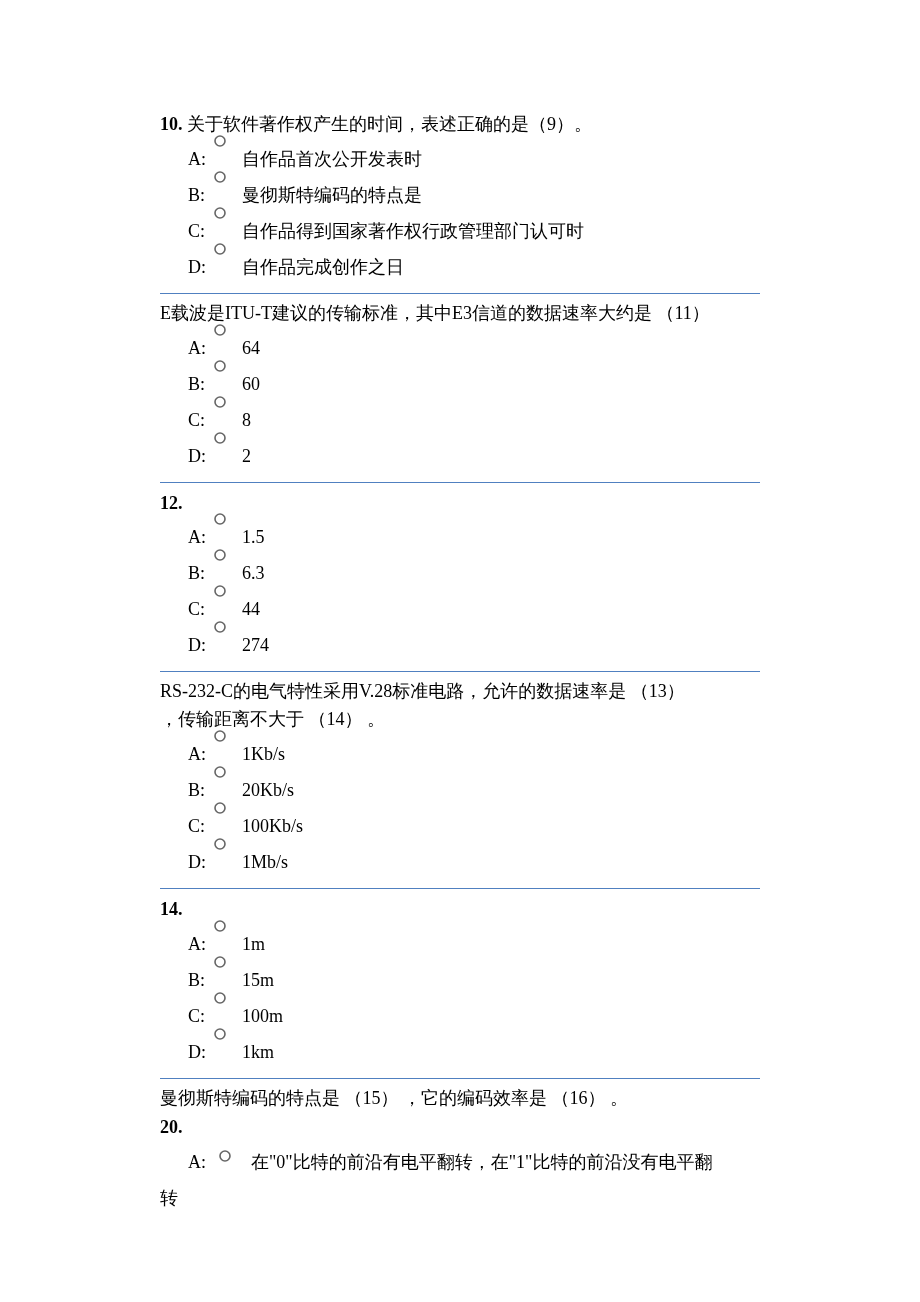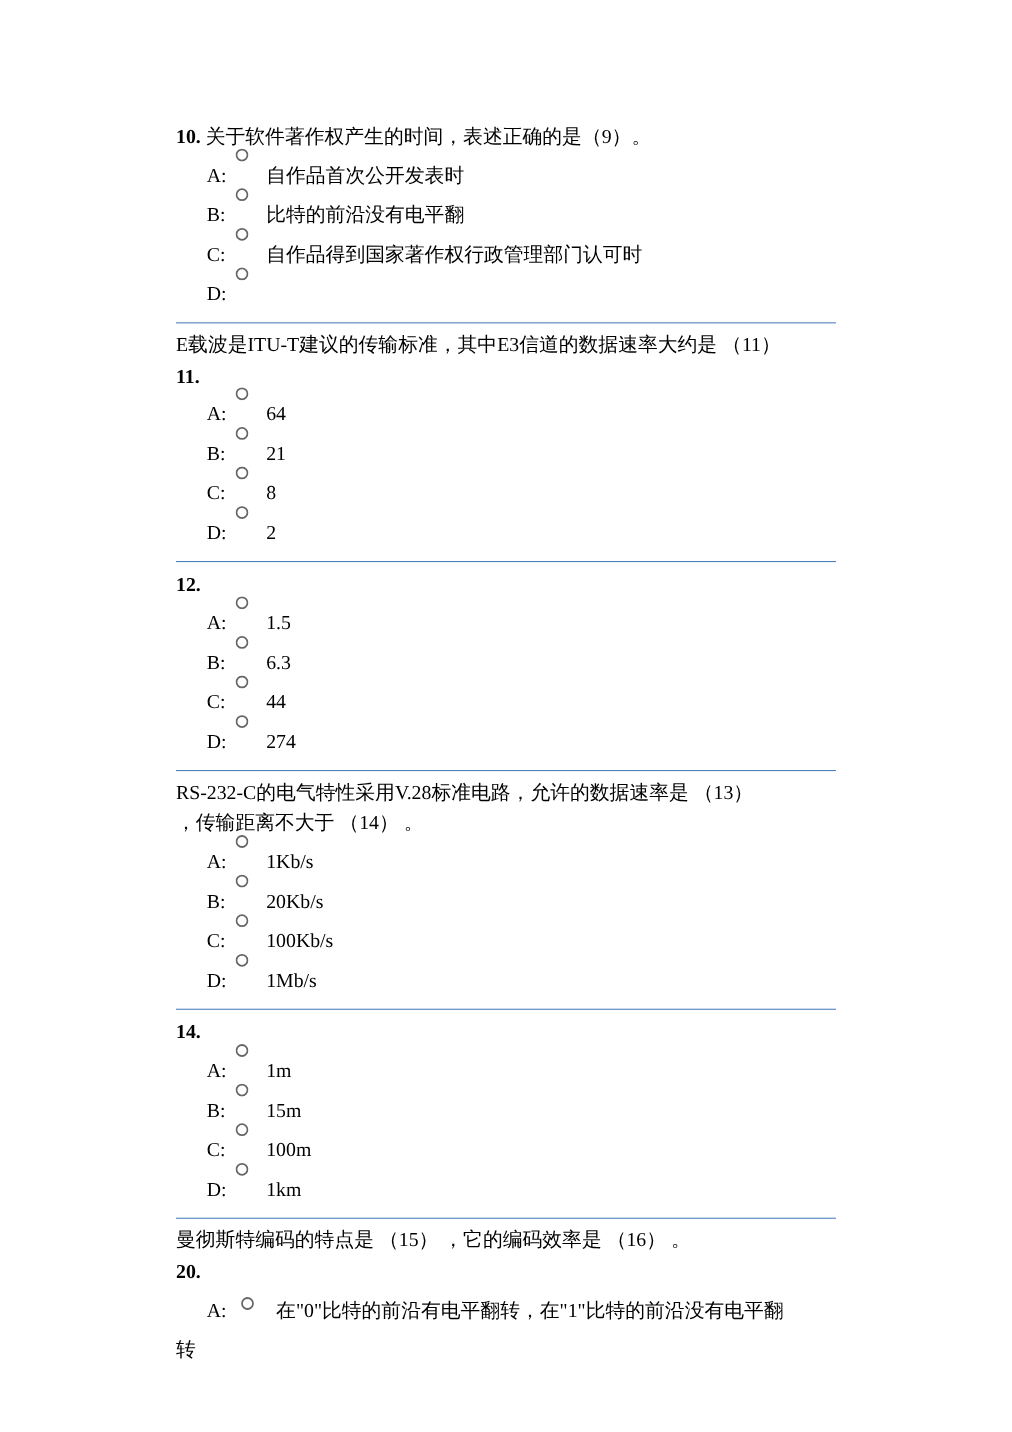--- a/index.html
+++ b/index.html
@@ -97,68 +97,68 @@
           </span>
         <span class="opt-text">自作品首次公开发表时</span>
       </div>
       <div class="option-row">
         <span class="opt-label">B:</span>
         <span class="radio">
             <svg viewBox="0 0 12 12">
               <circle cx="6" cy="6" r="5" fill="none" stroke="#666" stroke-width="1.6"></circle>
             </svg>
           </span>
-        <span class="opt-text">比特的前沿没有电平翻</span>
+        <span class="opt-text">曼彻斯特编码的特点是</span>
       </div>
       <div class="option-row">
         <span class="opt-label">C:</span>
         <span class="radio">
             <svg viewBox="0 0 12 12">
               <circle cx="6" cy="6" r="5" fill="none" stroke="#666" stroke-width="1.6"></circle>
             </svg>
           </span>
         <span class="opt-text">自作品得到国家著作权行政管理部门认可时</span>
       </div>
       <div class="option-row">
         <span class="opt-label">D:</span>
         <span class="radio">
             <svg viewBox="0 0 12 12">
               <circle cx="6" cy="6" r="5" fill="none" stroke="#666" stroke-width="1.6"></circle>
             </svg>
           </span>
+        <span class="opt-text">自作品完成创作之日</span>
       </div>
     </div>
   </div>
 
   <hr class="divider">
 
   <div class="intro">
     <span>E载波是ITU-T建议的传输标准，其中E3信道的数据速率大约是  （11）</span>
   </div>
 
   <div class="question">
-    <div class="qprompt"><span class="qnum-bold">11.</span></div>
     <div class="options">
       <div class="option-row">
         <span class="opt-label">A:</span>
         <span class="radio">
             <svg viewBox="0 0 12 12">
               <circle cx="6" cy="6" r="5" fill="none" stroke="#666" stroke-width="1.6"></circle>
             </svg>
           </span>
         <span class="opt-text">64</span>
       </div>
       <div class="option-row">
         <span class="opt-label">B:</span>
         <span class="radio">
             <svg viewBox="0 0 12 12">
               <circle cx="6" cy="6" r="5" fill="none" stroke="#666" stroke-width="1.6"></circle>
             </svg>
           </span>
-        <span class="opt-text">21</span>
+        <span class="opt-text">60</span>
       </div>
       <div class="option-row">
         <span class="opt-label">C:</span>
         <span class="radio">
             <svg viewBox="0 0 12 12">
               <circle cx="6" cy="6" r="5" fill="none" stroke="#666" stroke-width="1.6"></circle>
             </svg>
           </span>
         <span class="opt-text">8</span>
       </div>

